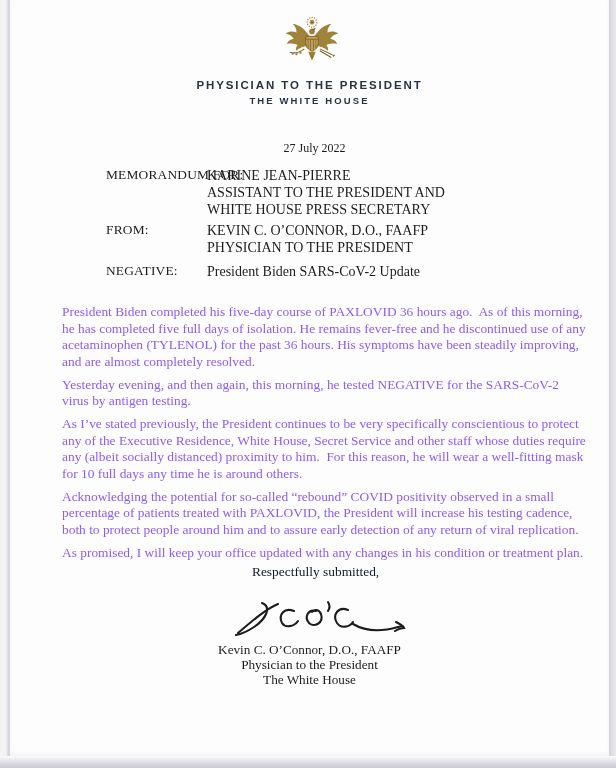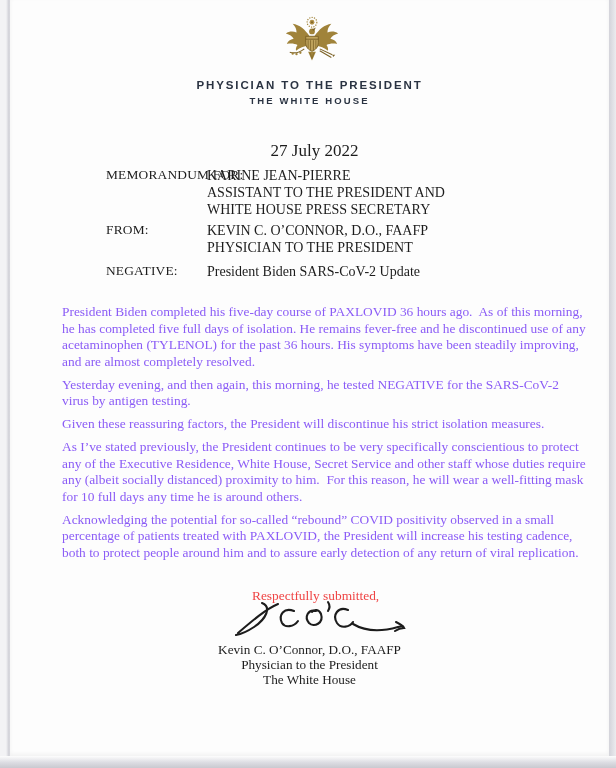--- a/index.html
+++ b/index.html
@@ -30,41 +30,41 @@
     font-size:11.5px;letter-spacing:1.9px;color:#2a3342;white-space:nowrap;
   }
   .lh2{
     position:absolute;top:95px;left:0;width:100%;text-align:center;
     font-family:"Liberation Sans", sans-serif;font-weight:700;
     font-size:9.5px;letter-spacing:2.1px;color:#2a3342;white-space:nowrap;
   }
   
   .date{
     position:absolute;top:141px;left:0;width:100%;text-align:center;
-    font-size:17px;color:#1c1c1c;padding-left:10px;box-sizing:border-box;
+    font-size:12px;color:#1c1c1c;padding-left:10px;box-sizing:border-box;
   }
   .memo-row{position:absolute;left:52px;width:540px;color:#1c1c1c;}
   .memo-row .label{
     position:absolute;left:0;top:0;font-size:13.4px;letter-spacing:.2px;margin-left:44px;
   }
   .memo-row .vals{
     position:absolute;left:145px;top:0;font-size:14px;line-height:17px;
   }
   .memo-row .vals div{white-space:nowrap;}
   #memo-row-0{top:167px;}
   #memo-row-1{top:222px;}
   #memo-row-2{top:263px;}
   
   .body-text{
     position:absolute;left:52px;top:304px;width:524px;
     font-size:13.4px;line-height:16.5px;color:#8b5cf6;
   }
   .body-text p{margin:0 0 6.5px 0;white-space:pre-wrap;}
   
-  .salutation{position:absolute;left:242px;top:588px;font-size:13.4px;color:#ef4444;}
+  .salutation{position:absolute;left:242px;top:564px;font-size:13.4px;color:#0f172a;}
   .signature{position:absolute;left:222px;top:597px;}
   .sig-block{
     position:absolute;top:642px;left:0;width:100%;text-align:center;
     font-size:13.2px;line-height:15.1px;color:#1c1c1c;
   }
   .sig-block div{white-space:nowrap;}
 </style>
 </head>
 <body>
 
@@ -127,23 +127,23 @@
     <div class="memo-row" id="memo-row-2">
       <span class="label">NEGATIVE:</span>
       <div class="vals">
         <div>President Biden SARS-CoV-2 Update</div>
       </div>
     </div>
 
     <div class="body-text">
       <p>President Biden completed his five-day course of PAXLOVID 36 hours ago.  As of this morning, he has completed five full days of isolation. He remains fever-free and he discontinued use of any acetaminophen (TYLENOL) for the past 36 hours. His symptoms have been steadily improving, and are almost completely resolved.</p>
       <p>Yesterday evening, and then again, this morning, he tested NEGATIVE for the SARS-CoV-2 virus by antigen testing.</p>
-      <p>Given these reassuring factors, the President will discontinue his strict isolation measures.</p>
       <p>As I’ve stated previously, the President continues to be very specifically conscientious to protect any of the Executive Residence, White House, Secret Service and other staff whose duties require any (albeit socially distanced) proximity to him.  For this reason, he will wear a well-fitting mask for 10 full days any time he is around others.</p>
       <p>Acknowledging the potential for so-called “rebound” COVID positivity observed in a small percentage of patients treated with PAXLOVID, the President will increase his testing cadence, both to protect people around him and to assure early detection of any return of viral replication.</p>
+      <p>As promised, I will keep your office updated with any changes in his condition or treatment plan.</p>
     </div>
 
     <div class="salutation">Respectfully submitted,</div>
 
     <div class="signature">
       <svg width="178" height="46" viewBox="0 0 178 46" aria-hidden="true">
         <g fill="none" stroke="#1c1c1c" stroke-width="2.1" stroke-linecap="round">
 
           <path d="M6,36 C20,24 34,12 46,7"></path>
           <path d="M30,6 C40,10 34,22 22,30 C16,34 10,37 4,38"></path>

